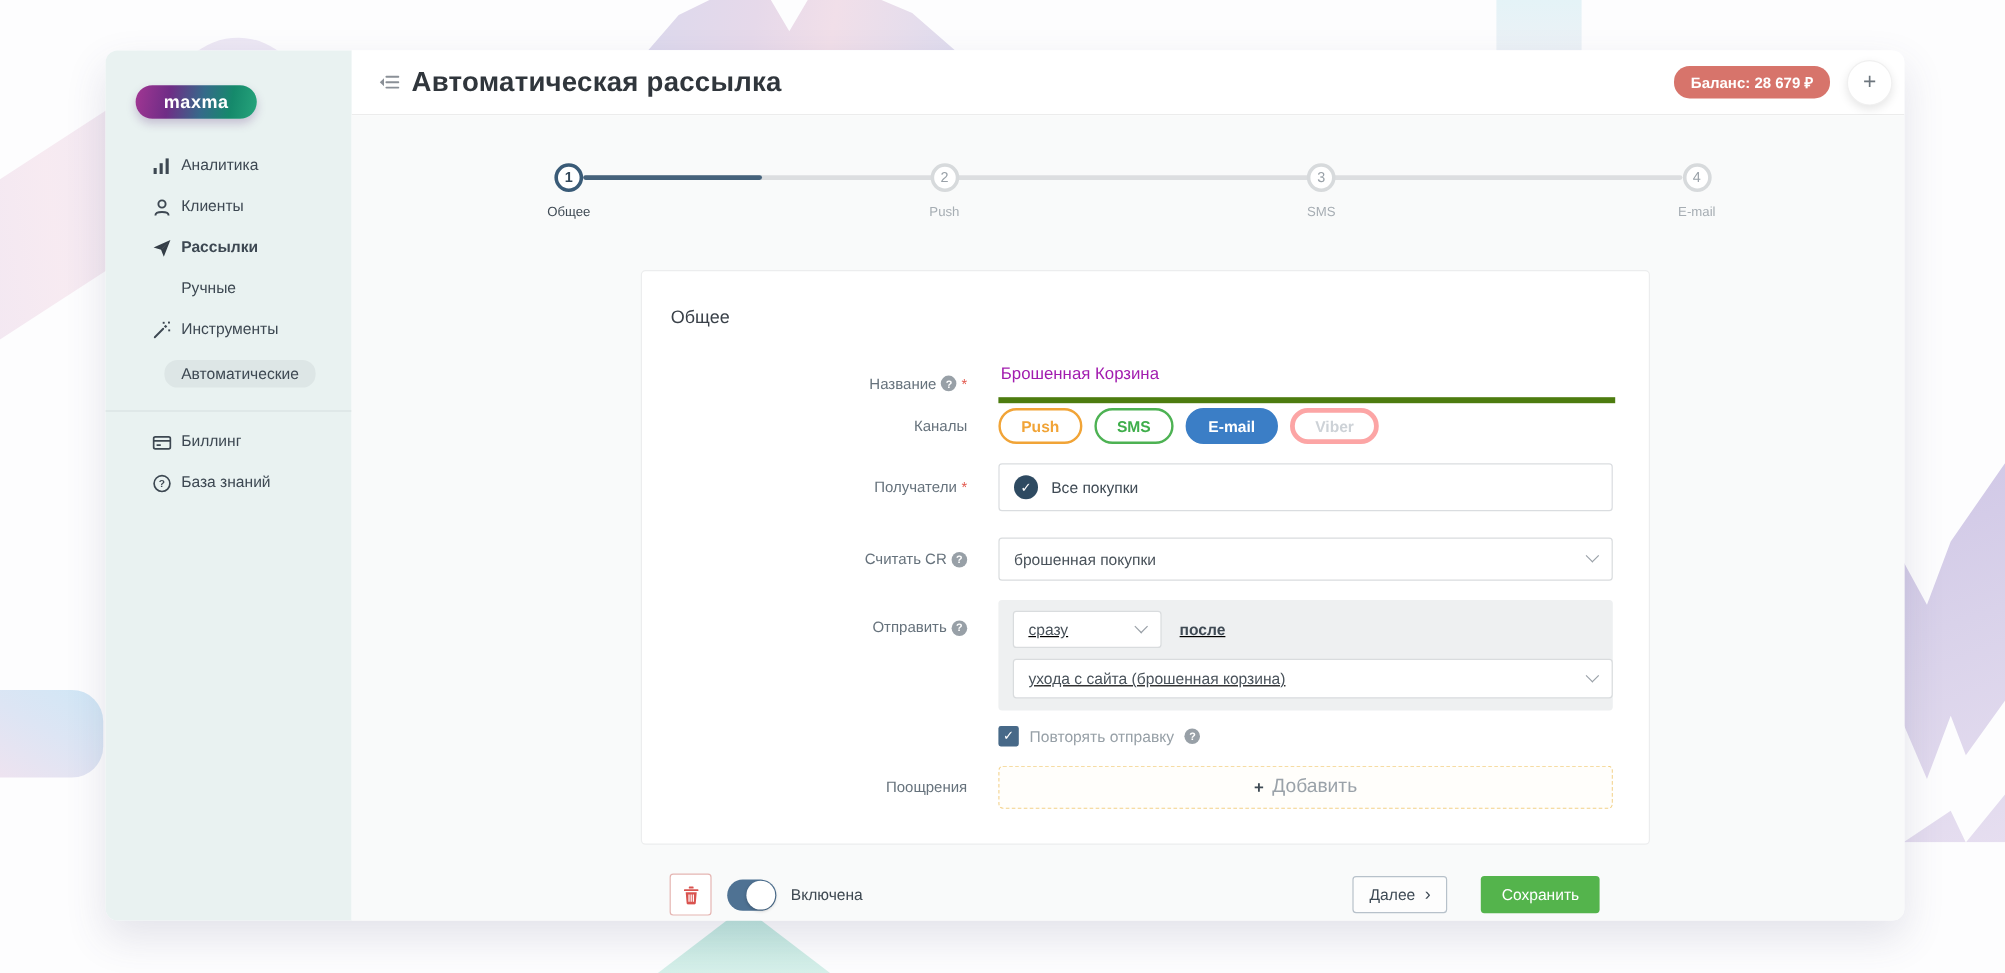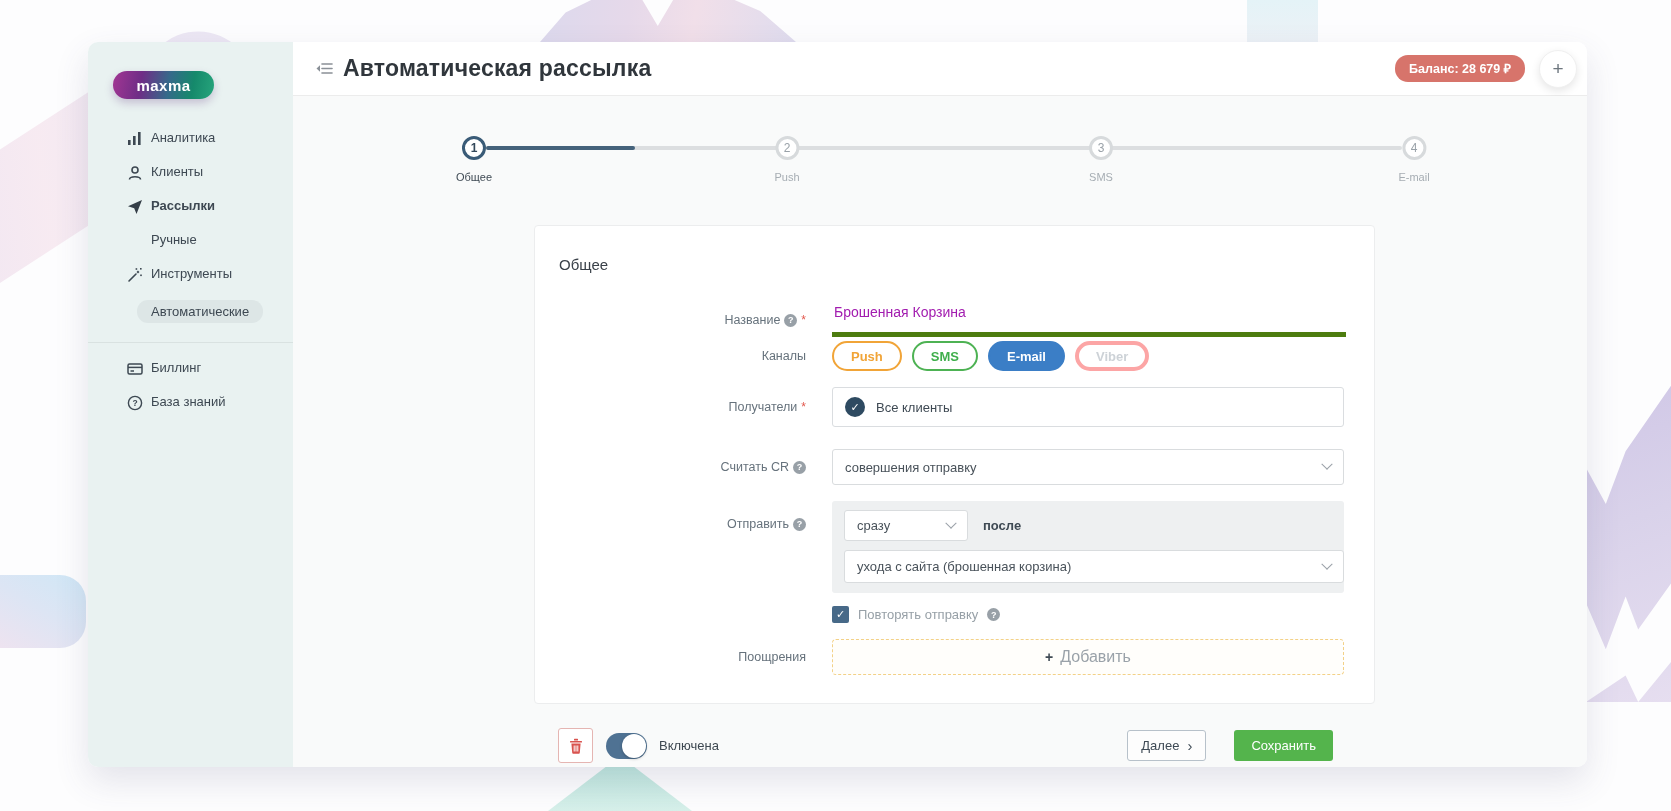--- a/index.html
+++ b/index.html
@@ -133,21 +133,21 @@
   .recipients-box .val{font-size:13px;color:#3f4a54;}
   .select{
     border:1px solid #d9dcde;border-radius:3px;background:#fff;height:36px;
     display:flex;align-items:center;justify-content:space-between;padding:0 12px;
     box-sizing:border-box;font-size:13px;color:#49525a;cursor:pointer;
   }
   .caret{
     width:7px;height:7px;border-right:1.5px solid #9aa1a8;border-bottom:1.5px solid #9aa1a8;
     transform:rotate(45deg) translate(-2px,-2px);flex:0 0 7px;
   }
-  .send-section{background:#eef0f1;border-radius:3px;padding:9px 0 10px 12px;}
+  .send-section{background:#eef0f1;border-radius:3px;padding:9px 0 10px 12px;text-decoration:underline;}
   .send-row1{display:flex;align-items:center;}
   .select-small{width:124px;height:31px;}
   .after-label{font-size:13px;font-weight:bold;color:#3f4a54;margin-left:15px;}
   .send-row2{margin-top:9px;height:33px;}
   .checkbox-row{display:flex;align-items:center;gap:9px;margin-top:13px;}
   .checkbox{
     width:17px;height:17px;border-radius:2px;background:#476988;color:#fff;font-size:11px;
     display:flex;align-items:center;justify-content:center;cursor:pointer;flex:0 0 17px;
   }
   .checkbox-row .cb-label{font-size:13px;color:#97a0a7;}
@@ -356,33 +356,33 @@
         </div>
 
         <div class="frow" style="margin-bottom:22px">
           <div class="flabel">
             <span>Получатели</span>
             <span class="req">*</span>
           </div>
           <div class="fctrl">
             <div class="recipients-box">
               <span class="check-circle">✓</span>
-              <span class="val">Все клиенты</span>
+              <span class="val">Все покупки</span>
             </div>
           </div>
         </div>
 
         <div class="frow" style="margin-bottom:16px">
           <div class="flabel">
             <span>Считать CR</span>
             <span class="qicon">?</span>
           </div>
           <div class="fctrl">
             <div class="select">
-              <span>совершения отправку</span>
+              <span>брошенная покупки</span>
               <span class="caret"></span>
             </div>
           </div>
         </div>
 
         <div class="frow" style="margin-bottom:0;align-items:flex-start">
           <div class="flabel" style="margin-top:16px">
             <span>Отправить</span>
             <span class="qicon">?</span>
           </div>

